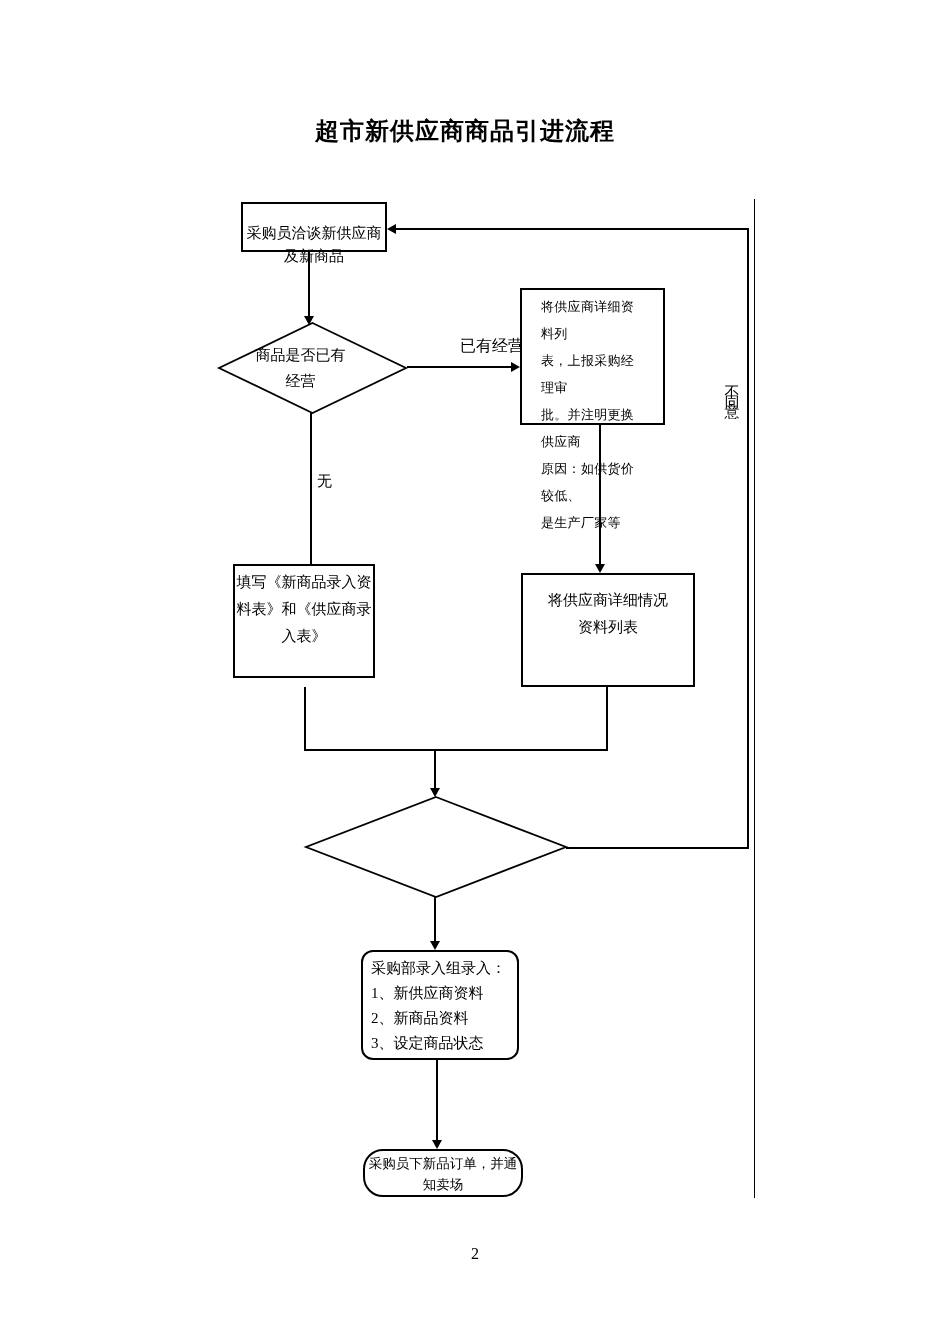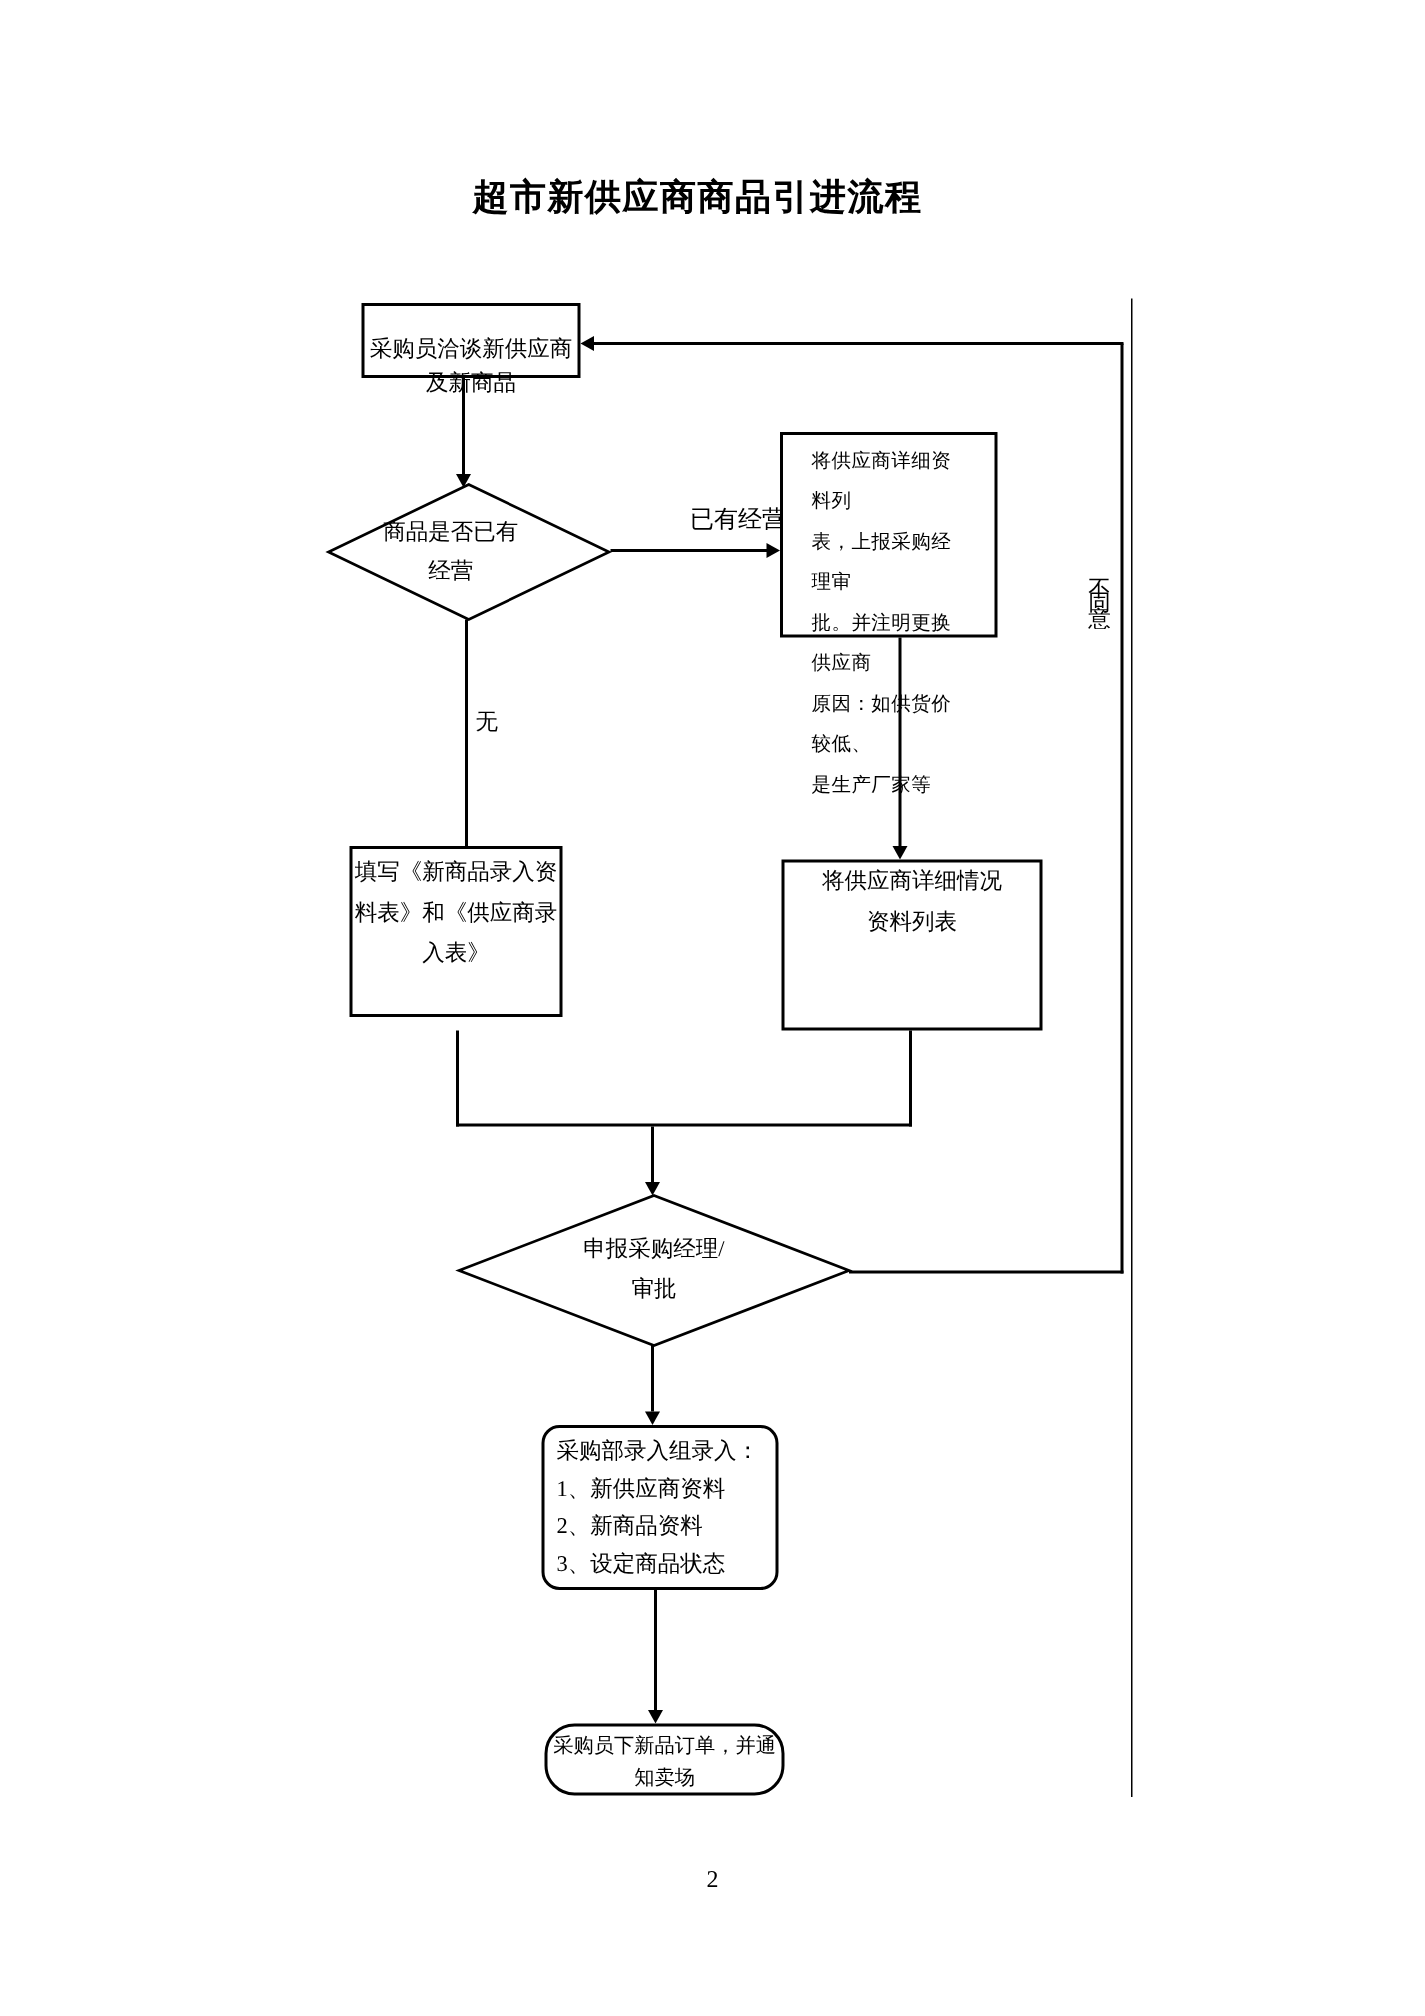--- a/index.html
+++ b/index.html
@@ -57,34 +57,32 @@
   <div class="vl" style="left:310px;top:413px;width:2px;height:151px;"></div>
   <div class="arr arr-d" style="left:306px;top:564px;"></div>
 
   <div class="vl" style="left:599px;top:425px;width:2px;height:139px;"></div>
   <div class="arr arr-d" style="left:595px;top:564px;"></div>
 
   <div class="box center" style="left:233px;top:564px;width:142px;height:114px;line-height:27px;padding-top:3px;">填写《新商品录入资
 料表》和《供应商录
 入表》</div>
 
-  <div class="box center" style="left:521px;top:573px;width:174px;height:114px;line-height:27px;padding-top:0;">将供应商详细情况
+  <div class="box center" style="left:521px;top:573px;width:174px;height:114px;line-height:27px;padding-top:12px;">将供应商详细情况
 资料列表</div>
 
   <div class="vl" style="left:304px;top:687px;width:2px;height:64px;"></div>
   <div class="vl" style="left:606px;top:687px;width:2px;height:64px;"></div>
   <div class="hl" style="left:304px;top:749px;width:304px;height:2px;"></div>
   <div class="vl" style="left:434px;top:751px;width:2px;height:37px;"></div>
   <div class="arr arr-d" style="left:430px;top:788px;"></div>
 
   <svg class="diamond" style="left:304px;top:796px;" width="264" height="102" viewBox="0 0 264 102">
     <polygon points="132,1 262,51 132,101 2,51" fill="#fff" stroke="#000" stroke-width="1.8"></polygon>
   </svg>
-  <div class="dtext" style="left:304px;top:796px;width:264px;height:102px;line-height:27px;">申报采购经理/
-审批</div>
 
   <div class="hl" style="left:566px;top:847px;width:183px;height:2px;"></div>
   <div class="vl" style="left:747px;top:229px;width:2px;height:620px;"></div>
   <div class="hl" style="left:396px;top:228px;width:353px;height:2px;"></div>
   <div class="arr arr-l" style="left:387px;top:224px;"></div>
   <div class="vl" style="left:754px;top:199px;width:1px;height:999px;"></div>
   <div class="lbl lbl-vert" style="left:722px;top:374px;">不同意</div>
 
   <div class="vl" style="left:434px;top:897px;width:2px;height:44px;"></div>
   <div class="arr arr-d" style="left:430px;top:941px;"></div>

